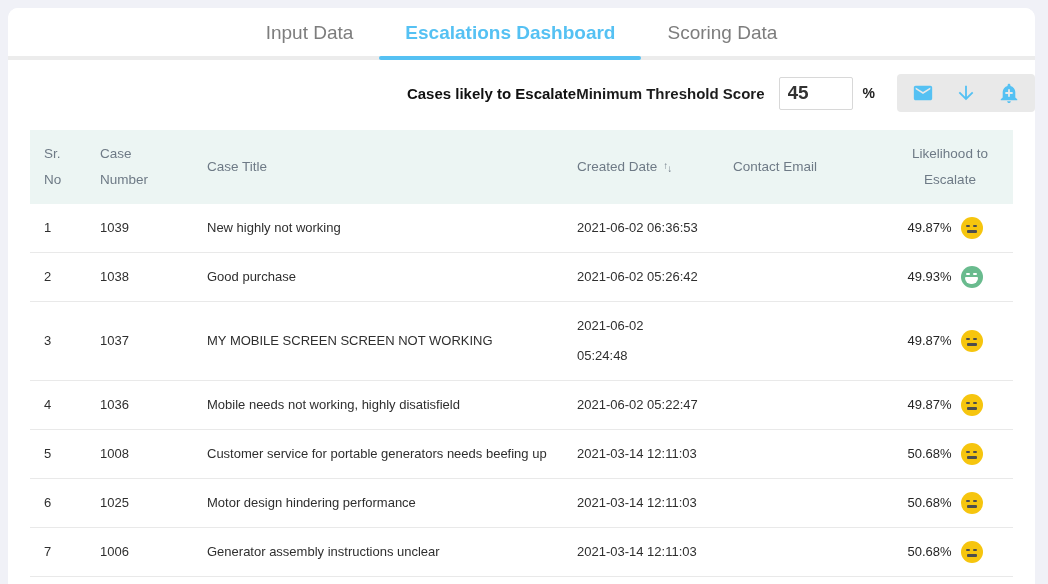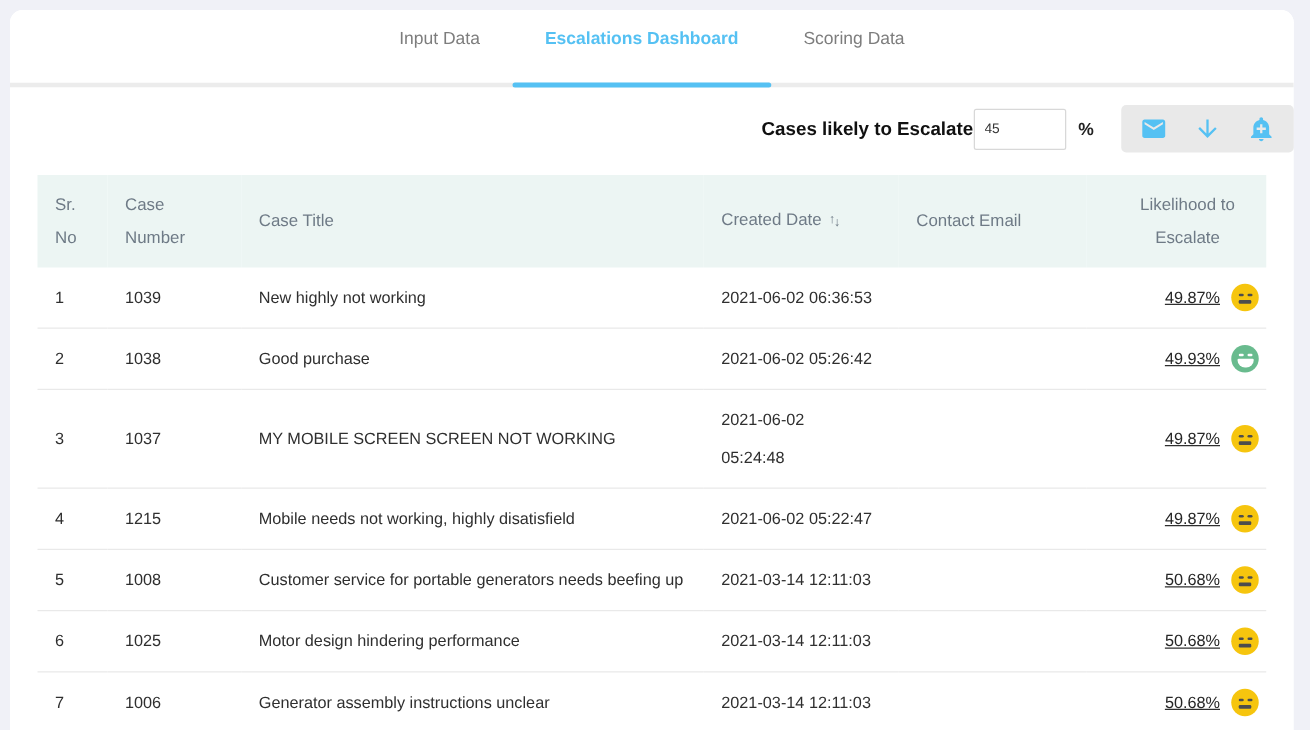--- a/index.html
+++ b/index.html
@@ -19,22 +19,22 @@
 
   
   .tabbar {
     display: flex;
     justify-content: center;
     background: #ffffff;
     border-radius: 10px 10px 0 0;
     border-bottom: 4px solid #ececec;
   }
   .tab {
-    padding: 14px 26px 28px;
-    font-size: 14px;
+    padding: 14px 26px 12px;
+    font-size: 19px;
     color: #7d7d7d;
     cursor: pointer;
     position: relative;
     white-space: nowrap;
   }
   .tab.active { color: #55c1f3; font-weight: bold; }
   .tab.active::after {
     content: "";
     position: absolute;
     left: 0; right: 0; bottom: -4px;
@@ -51,24 +51,25 @@
     padding: 14px 0 12px 12px;
   }
   .toolbar-title { font-size: 15px; font-weight: bold; color: #101010; }
   .threshold { display: flex; align-items: center; }
   .threshold-label { font-size: 15px; font-weight: bold; color: #1c1c1c; margin-right: 14px; }
   .threshold-input {
     width: 74px; height: 33px;
     border: 1px solid #d8d8d8;
     border-radius: 2px;
     padding: 0 8px;
-    font-size: 11px;
+    font-size: 19px;
     color: #333;
     font-family: "Liberation Sans", sans-serif;
     outline: none;
+    font-weight: bold;
   }
   .unit { font-size: 14px; font-weight: bold; color: #222; margin: 0 22px 0 10px; }
   .icon-group {
     background: #e9e9e9;
     border-radius: 4px;
     padding: 8px 15px;
     display: flex;
     align-items: center;
     gap: 21px;
   }
@@ -96,21 +97,21 @@
   th.col-likelihood .th-inner { display: inline-block; text-align: center; max-width: 110px; }
   tbody td {
     padding: 9px 14px;
     font-size: 13px;
     color: #2f2f2f;
     line-height: 30px;
     border-bottom: 1px solid #e9e9e9;
     vertical-align: middle;
   }
   td.cell-date { white-space: pre-line; }
-  td.cell-likelihood { text-align: right; padding-right: 6px; white-space: nowrap; text-decoration: underline; }
+  td.cell-likelihood { text-align: center; padding-right: 6px; white-space: nowrap; }
   .pct { font-weight: 500; color: #262626; }
 
   .sort {
     font-size: 10px;
     color: #6e7a86;
     margin-left: 6px;
     letter-spacing: -1px;
     cursor: pointer;
     display: inline-block;
   }
@@ -158,20 +159,21 @@
 
     <div class="tabbar">
       <div class="tab">Input Data</div>
       <div class="tab active">Escalations Dashboard</div>
       <div class="tab">Scoring Data</div>
     </div>
 
     <div class="toolbar">
       <div class="toolbar-title">Cases likely to Escalate</div>
       <div class="threshold">
+        <span class="threshold-label">Minimum Threshold Score</span>
         <input class="threshold-input" type="text" value="45" style="">
         <span class="unit">%</span>
         <div class="icon-group">
           <button class="icon-btn" title="">
             <svg viewBox="0 0 24 24">
                 <path d="M20 4H4c-1.1 0-2 .9-2 2v12c0 1.1.9 2 2 2h16c1.1 0 2-.9 2-2V6c0-1.1-.9-2-2-2zm0 4l-8 5-8-5V6l8 5 8-5v2z"></path>
               </svg>
           </button>
           <button class="icon-btn" title="">
             <svg viewBox="0 0 24 24">
@@ -229,21 +231,21 @@
           <td>3</td>
           <td>1037</td>
           <td>MY MOBILE SCREEN SCREEN NOT WORKING</td>
           <td class="cell-date">2021-06-02
 05:24:48</td>
           <td></td>
           <td class="cell-likelihood"><span class="pct">49.87%</span><span class="emoji" data-sentiment="neutral"></span></td>
         </tr>
         <tr>
           <td>4</td>
-          <td>1215</td>
+          <td>1036</td>
           <td>Mobile needs not working, highly disatisfield</td>
           <td class="cell-date">2021-06-02 05:22:47</td>
           <td></td>
           <td class="cell-likelihood"><span class="pct">49.87%</span><span class="emoji" data-sentiment="neutral"></span></td>
         </tr>
         <tr>
           <td>5</td>
           <td>1008</td>
           <td>Customer service for portable generators needs beefing up</td>
           <td class="cell-date">2021-03-14 12:11:03</td>

